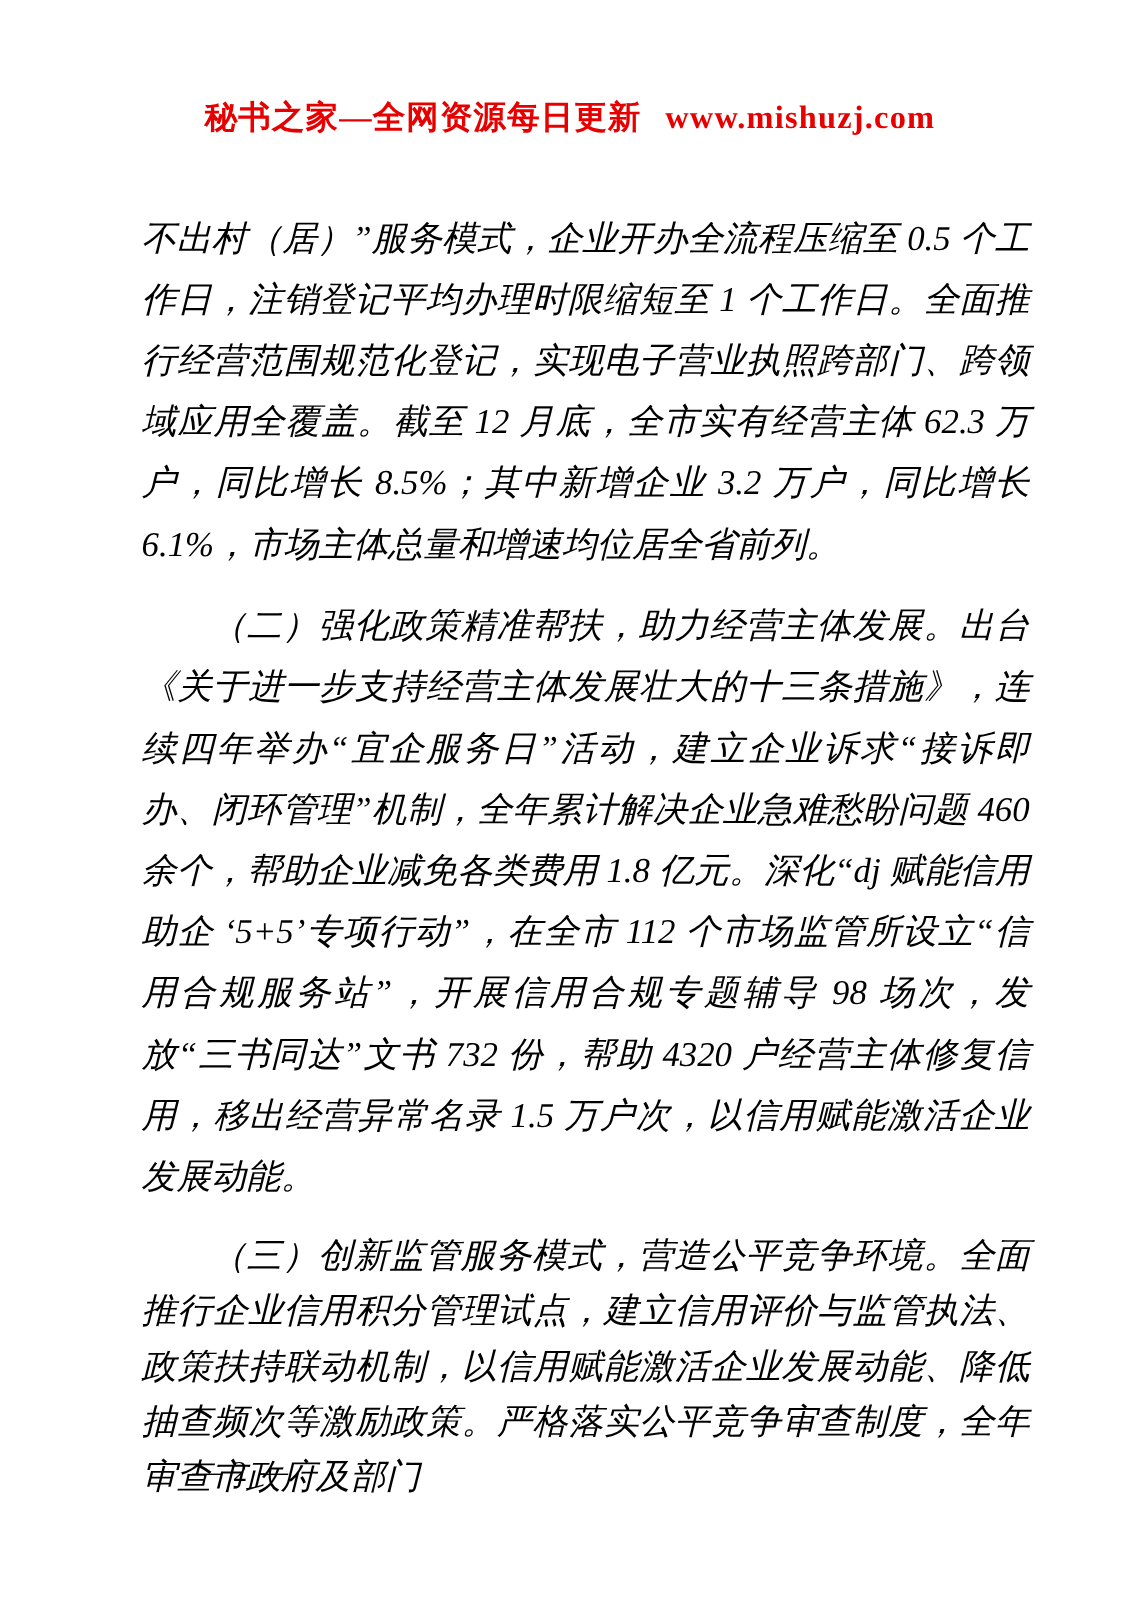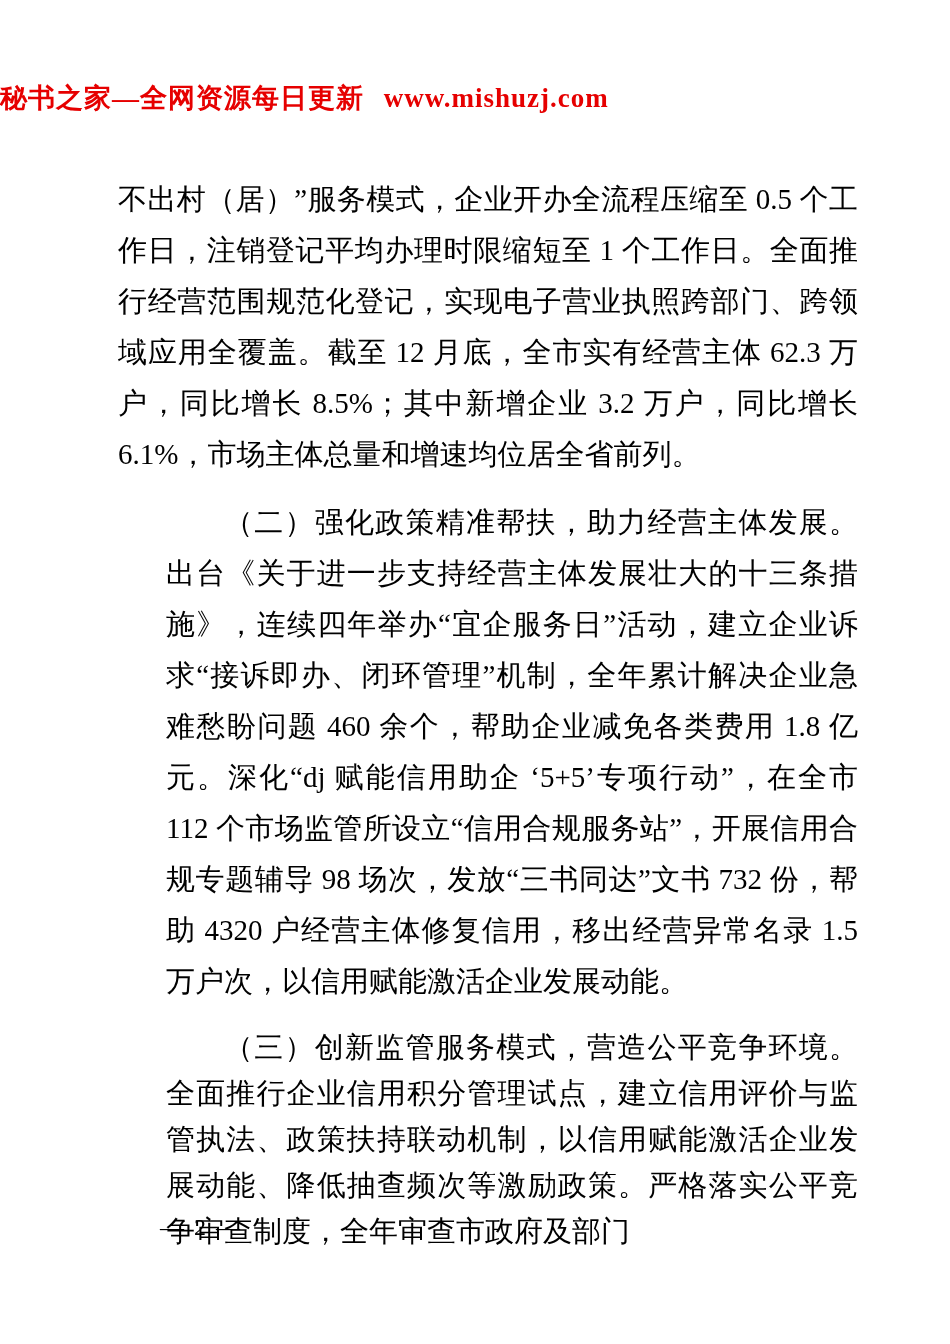--- a/index.html
+++ b/index.html
@@ -9,43 +9,43 @@
   body {
     width: 950px;
     height: 1344px;
     background: #ffffff;
     position: relative;
     overflow: hidden;
     font-family: "Liberation Serif", "DejaVu Serif", serif;
   }
   .page-header {
     padding-top: 80px;
-    text-align: left;
+    text-align: center;
     font-size: 27px;
     font-weight: 700;
     color: #e60000;
     letter-spacing: 1px;
     white-space: nowrap;
   }
   .page-header .url {
     margin-left: 12px;
   }
   .doc-body {
     margin: 58px 92px 0 118px;
     color: #000000;
     font-size: 29px;
     line-height: 51px;
     text-align: justify;
   }
   .doc-body p {
     margin: 0;
+    font-style: italic;
   }
   .doc-body p + p {
     margin-top: 17px;
-    margin-left: 48px;
   }
   .doc-body p.indent {
     text-indent: 2em;
   }
   .doc-body p.tight {
     line-height: 46px;
   }
   .page-footer {
     position: absolute;
     left: 160px;

